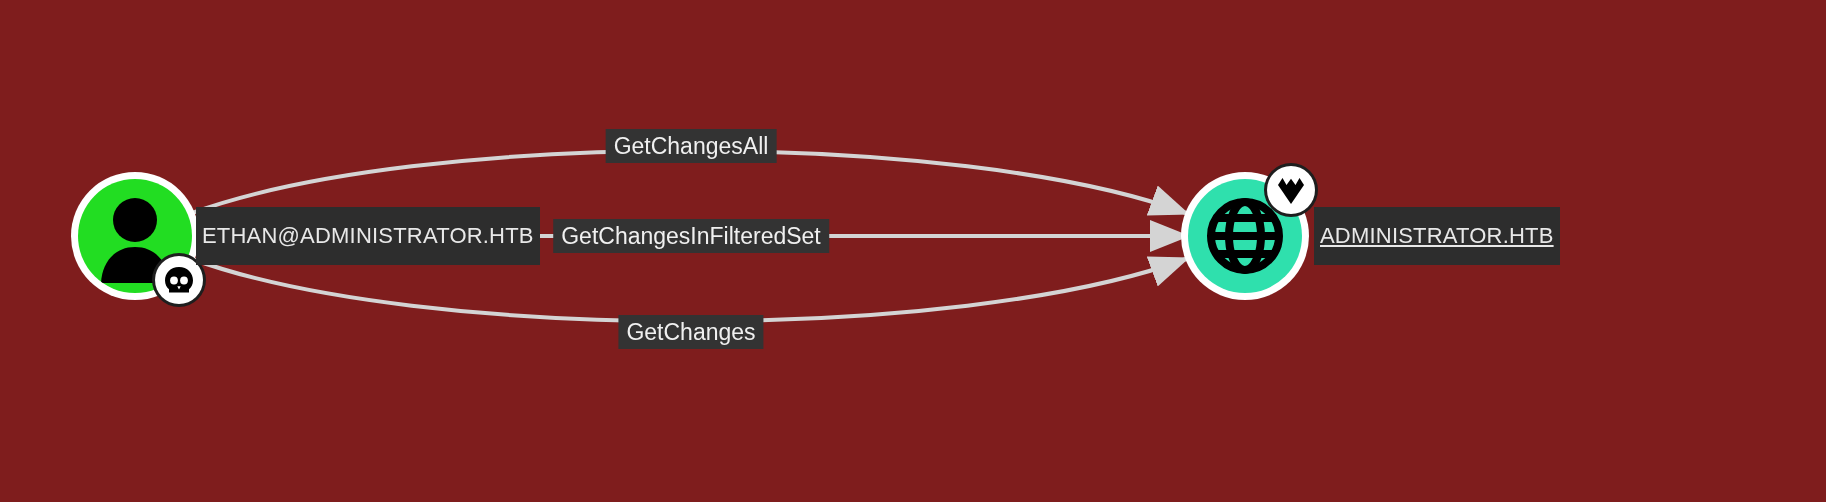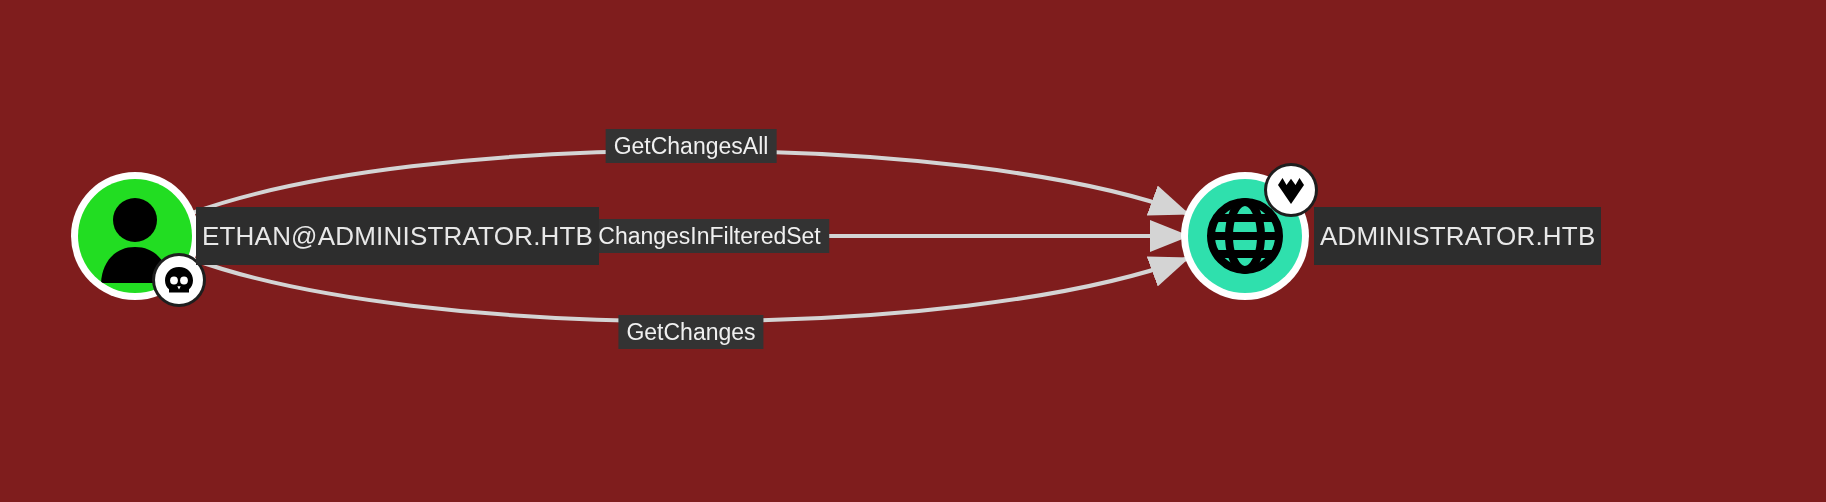--- a/index.html
+++ b/index.html
@@ -25,30 +25,30 @@
     left: 0;
     top: 0;
     width: 1826px;
     height: 502px;
   }
 
   
   .node-label {
     position: absolute;
     color: #e8e8e8;
-    font-size: 26px;
+    font-size: 22px;
     line-height: 34px;
     letter-spacing: 0.2px;
     white-space: nowrap;
     background: #2d2d2d;
     padding: 12px 6px;
     transform: translateY(-50%);
   }
   #label-source { left: 196px; top: 236px; }
-  #label-target { left: 1314px; top: 236px; }
+  #label-target { left: 1314px; top: 236px; text-decoration: underline; }
 
   
   .edge-label {
     position: absolute;
     color: #f0f0f0;
     font-size: 23px;
     line-height: 30px;
     white-space: nowrap;
     background: #333333;
     padding: 2px 8px;

